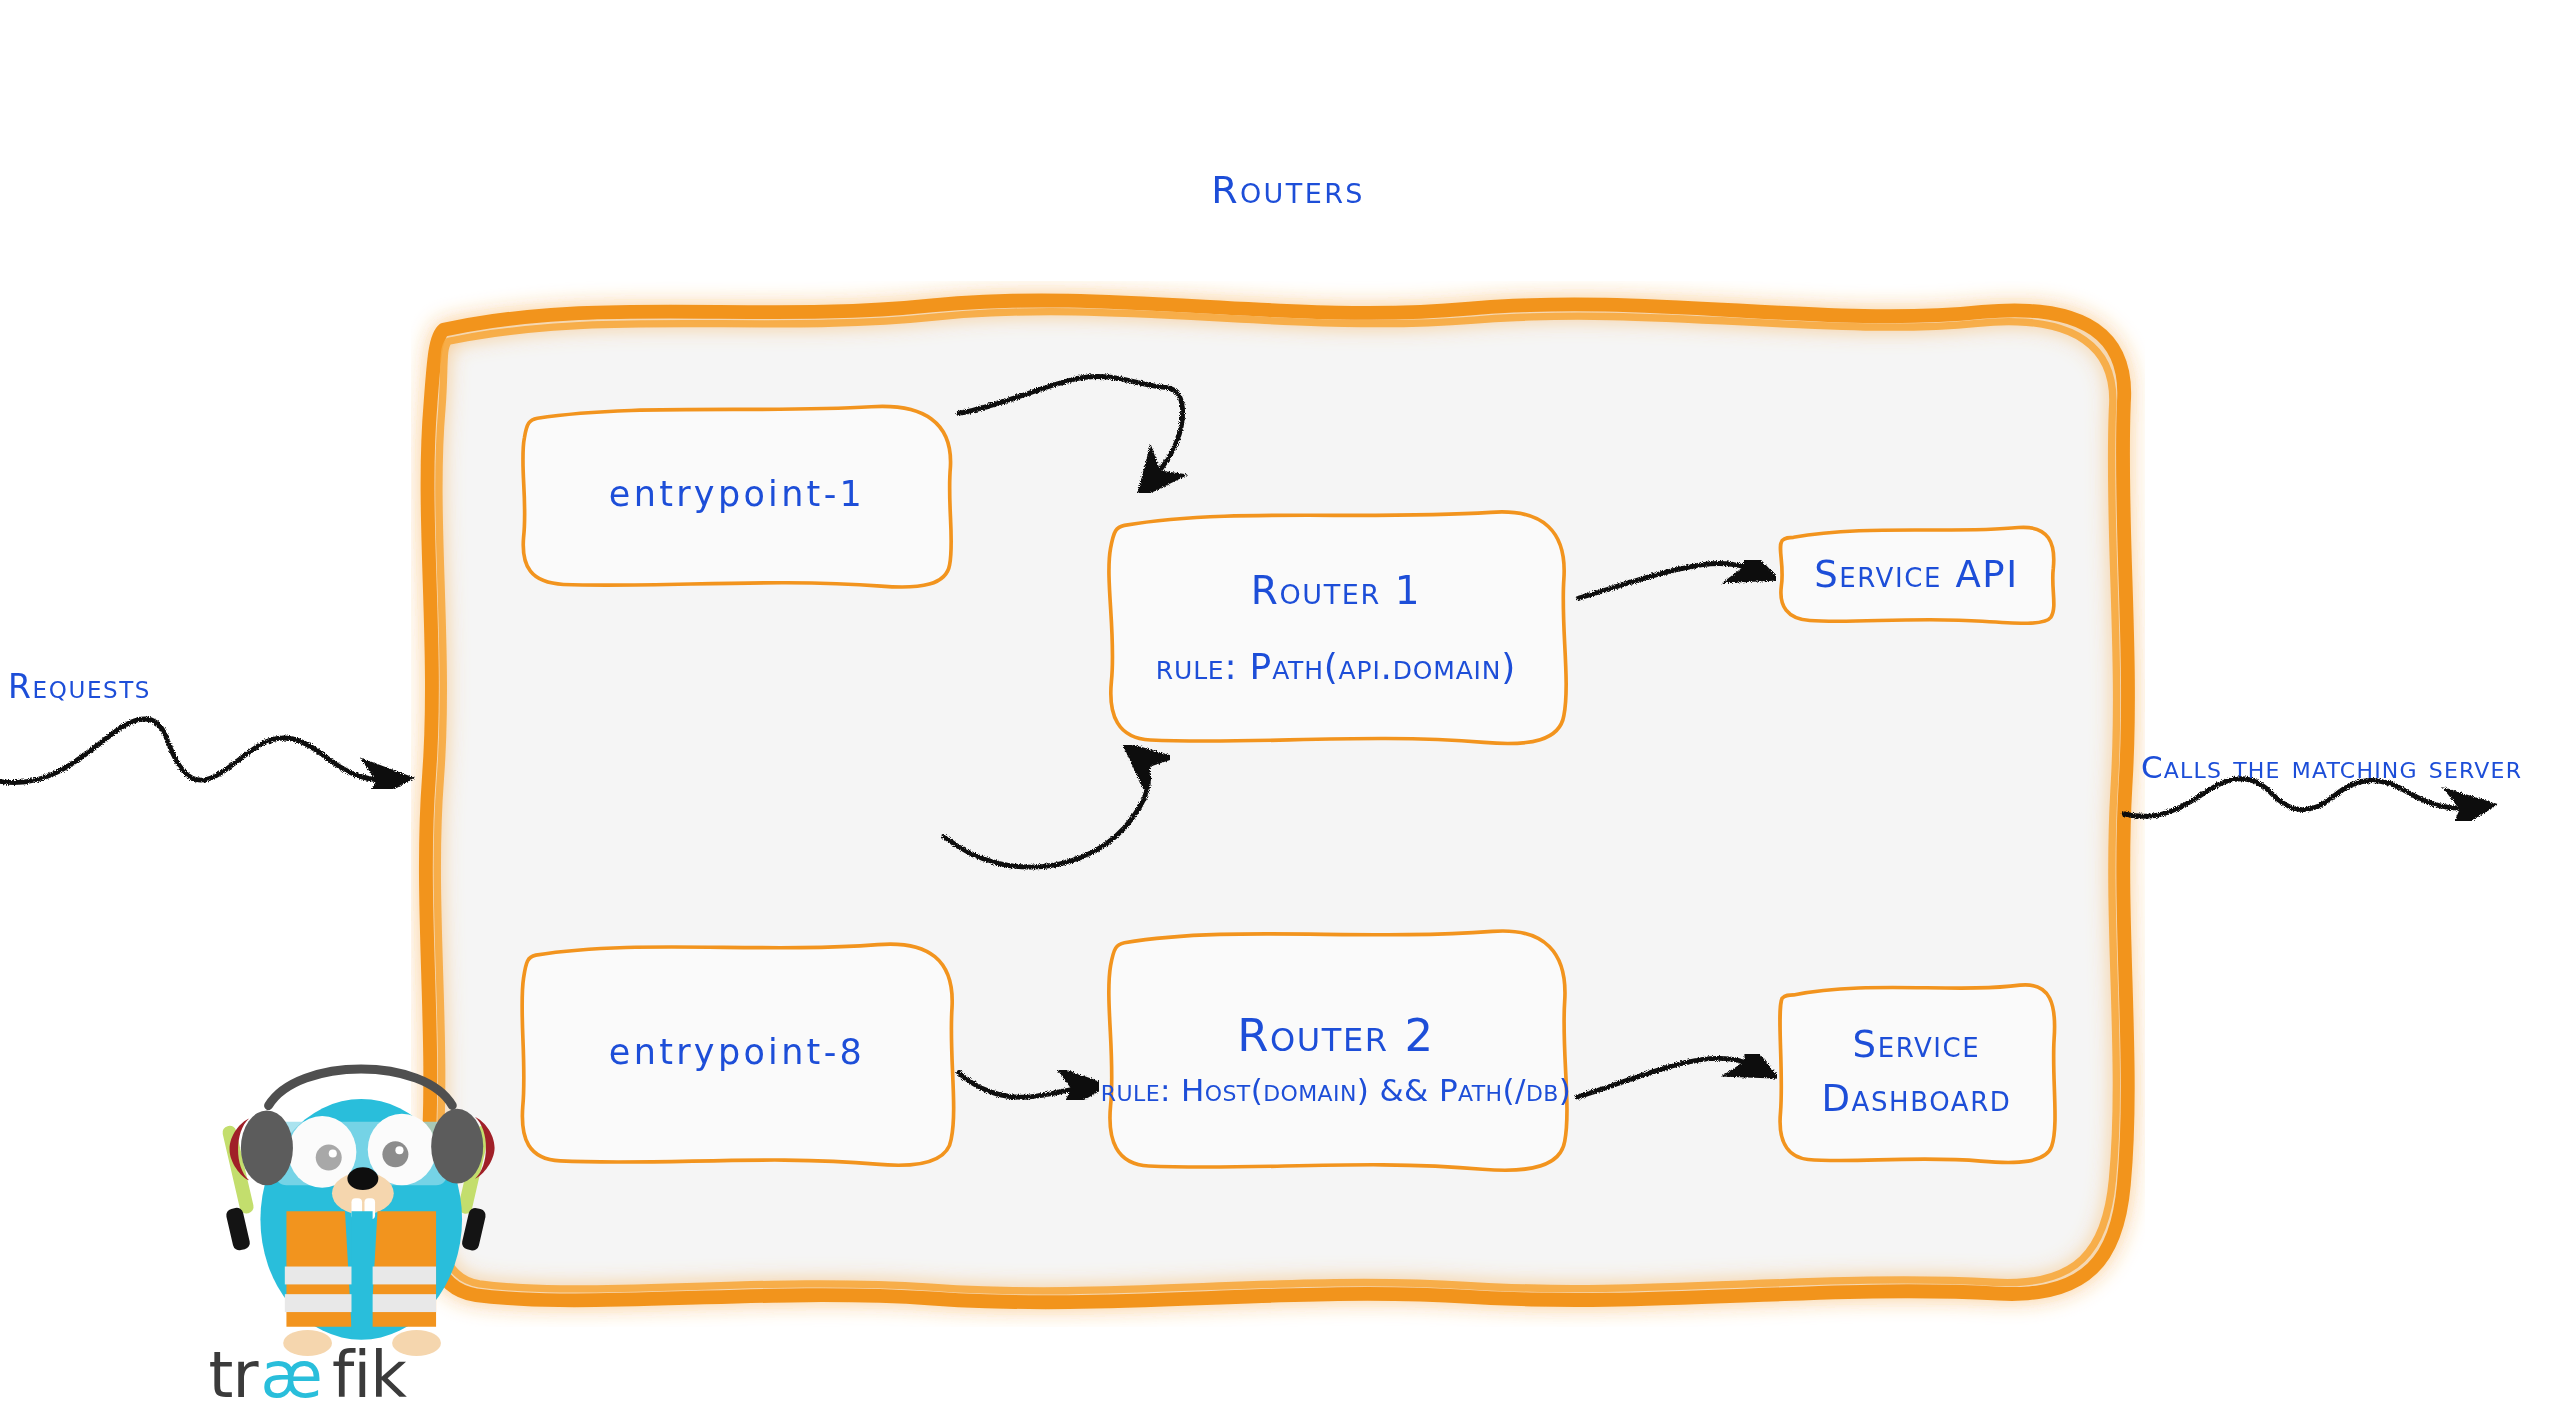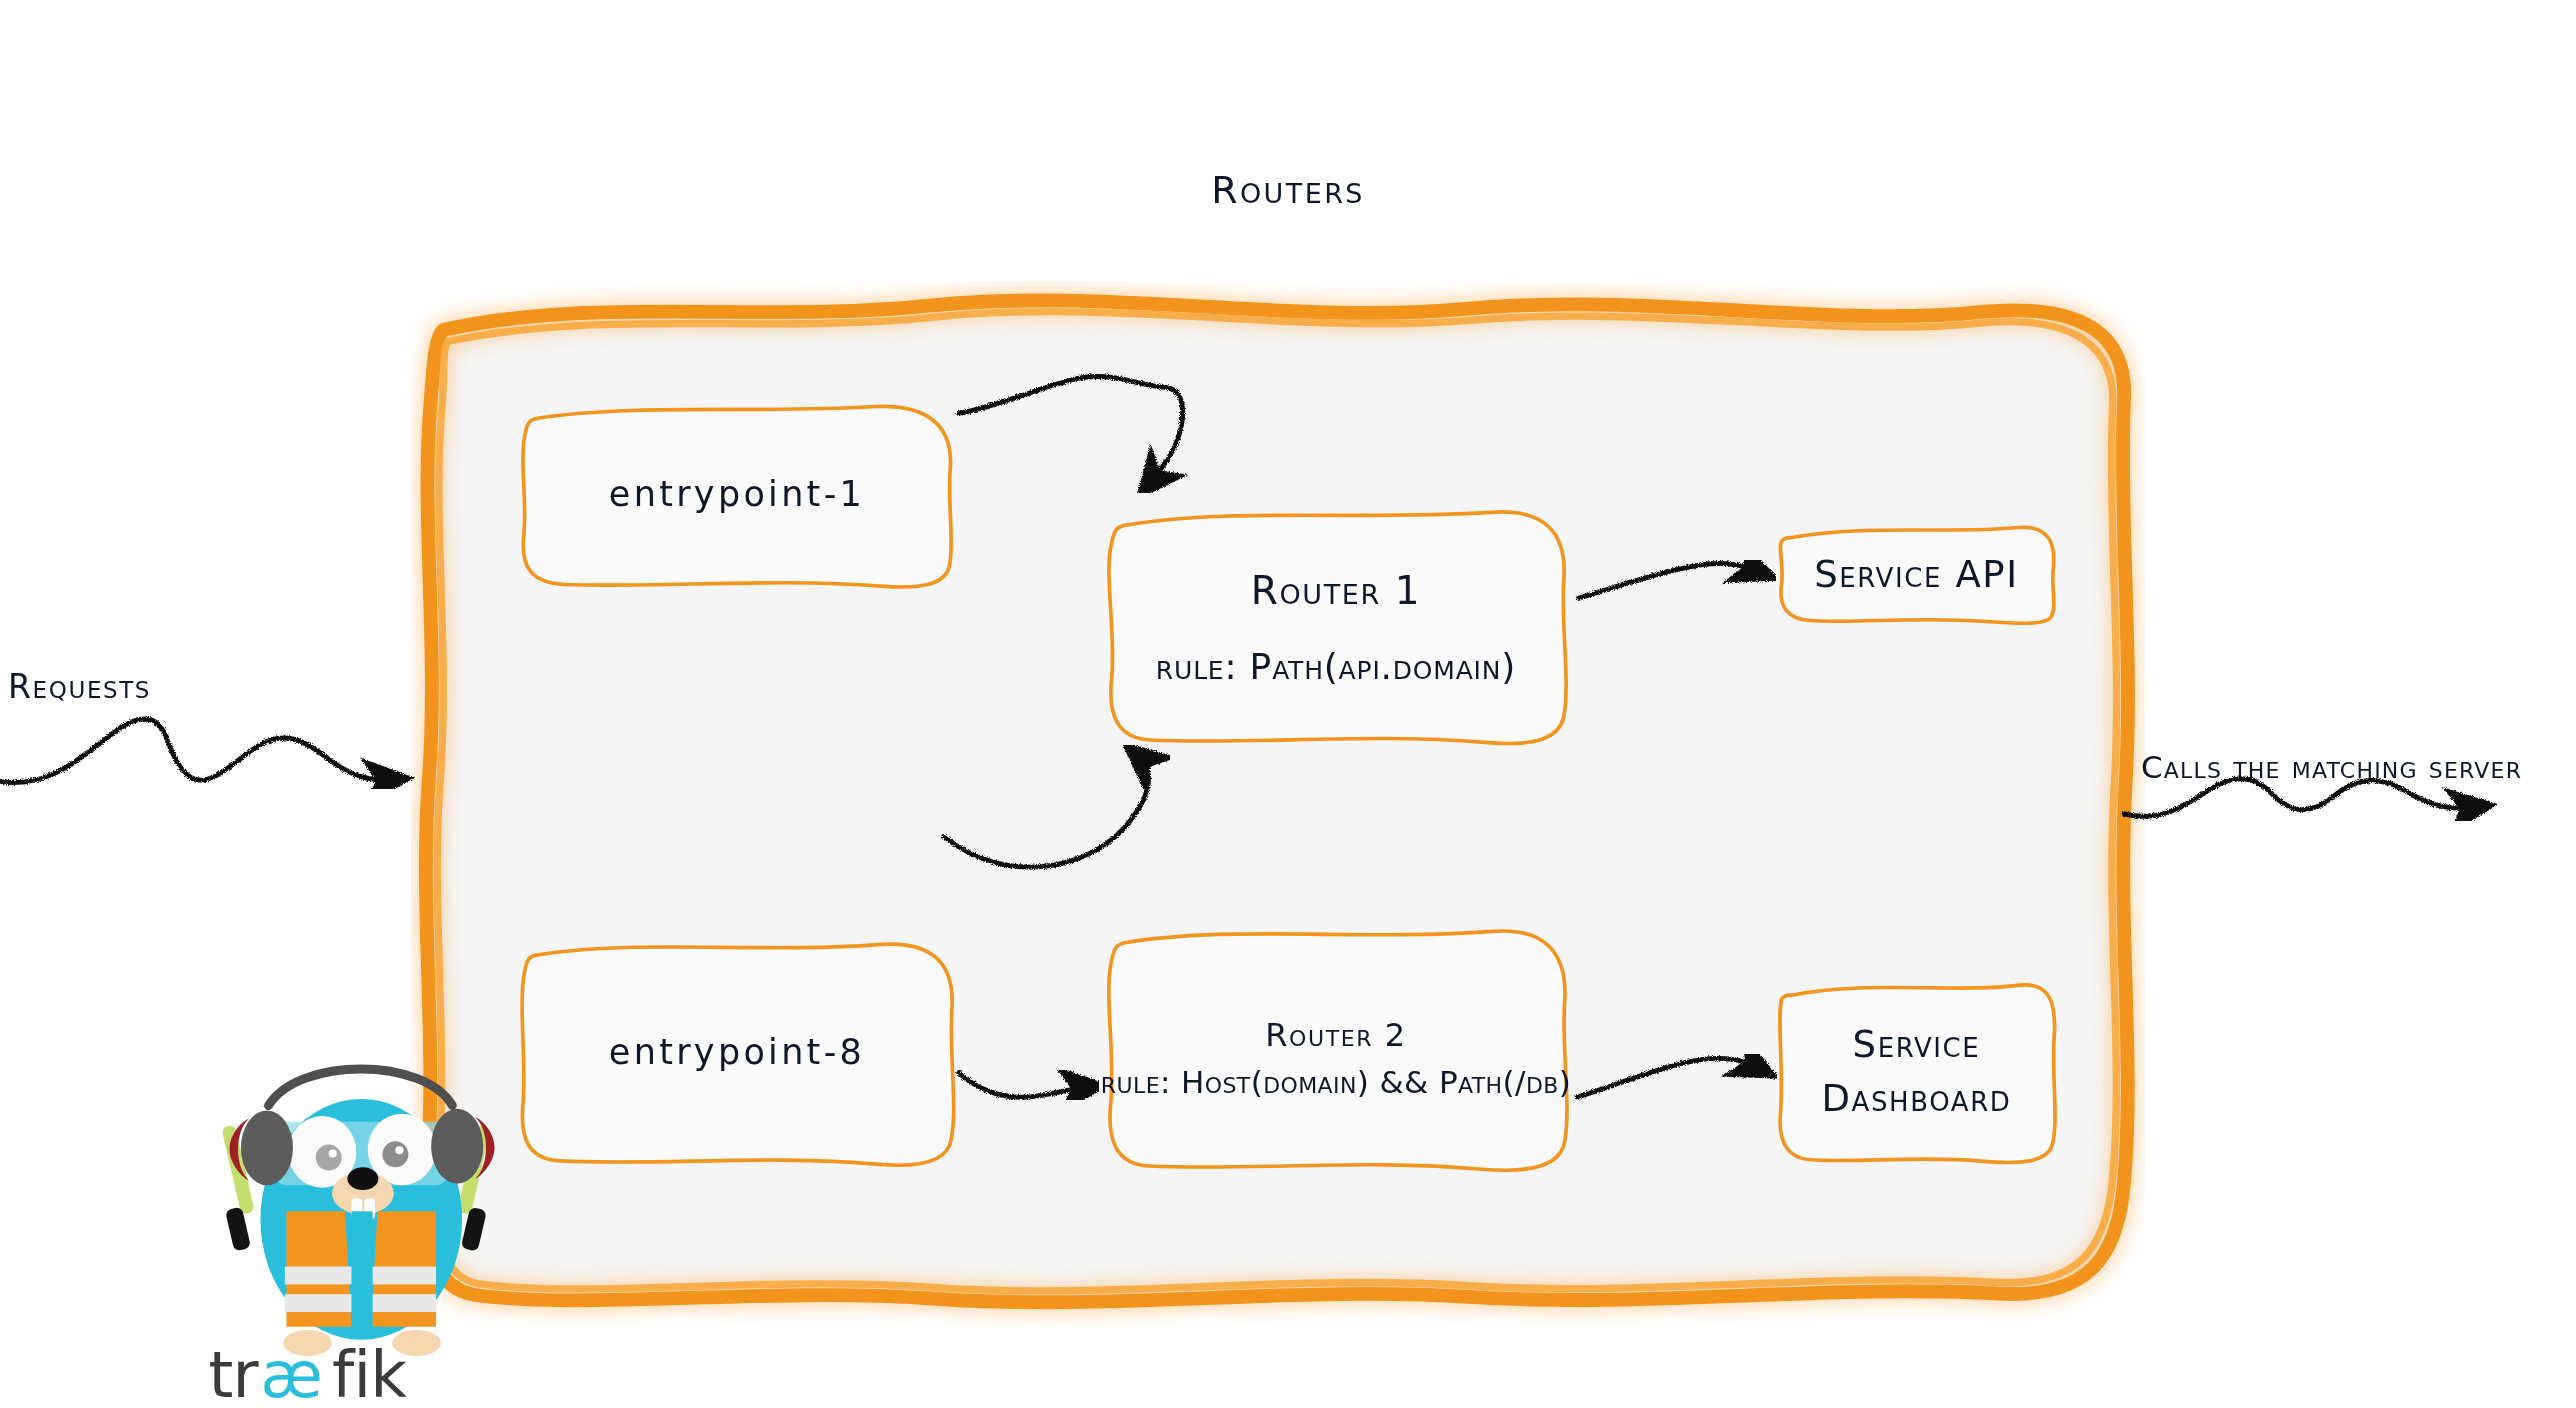--- a/index.html
+++ b/index.html
@@ -19,21 +19,21 @@
   #stage {
     position: absolute;
     left: 0; top: 0;
     width: 2576px;
     height: 1408px;
   }
 
   
   .hand {
     font-family: "DejaVu Sans", sans-serif;
-    color: #0f172a;
+    color: #1d4ed8;
     font-weight: 400;
     letter-spacing: 0.4px;
     white-space: nowrap;
     text-align: center;
   }
   
   .sc {
     font-variant: small-caps;
   }
 
@@ -96,21 +96,21 @@
   #ep2 { left: 513px; top: 649px;  width: 448px; height: 201px; }
   #ep3 { left: 513px; top: 934px; width: 448px; height: 235px; }
 
   
   #router1 { left: 1100px; top: 501px;  width: 472px; height: 252px; }
   #router2 { left: 1100px; top: 920px; width: 472px; height: 259px; }
 
   #router1 .title-line { font-size: 39px; letter-spacing: 1.6px; margin-bottom: 33px; }
   #router1 .rule-line  { font-size: 36px; letter-spacing: 0.8px; }
 
-  #router2 .title-line { font-size: 32px; letter-spacing: 1.6px; margin-bottom: 9.8px; margin-top: 24px; }
+  #router2 .title-line { font-size: 45px; letter-spacing: 1.6px; margin-bottom: 9.8px; margin-top: 24px; }
   #router2 .rule-line  { font-size: 31px; letter-spacing: 0.4px; margin-bottom: 6.5px; }
   #router2 .mw-line    { font-size: 34px; letter-spacing: 0.8px; }
 
   
   #svc-api  { left: 1774px; top: 521px;  width: 285px; height: 106px; }
   #svc-dash { left: 1774px; top: 977px; width: 285px; height: 189px; }
   #svc-api .lbl   { font-size: 37px; letter-spacing: 1.6px; }
   #svc-dash .lbl  { font-size: 37px; letter-spacing: 1.6px; line-height: 1.45; }
 
   

